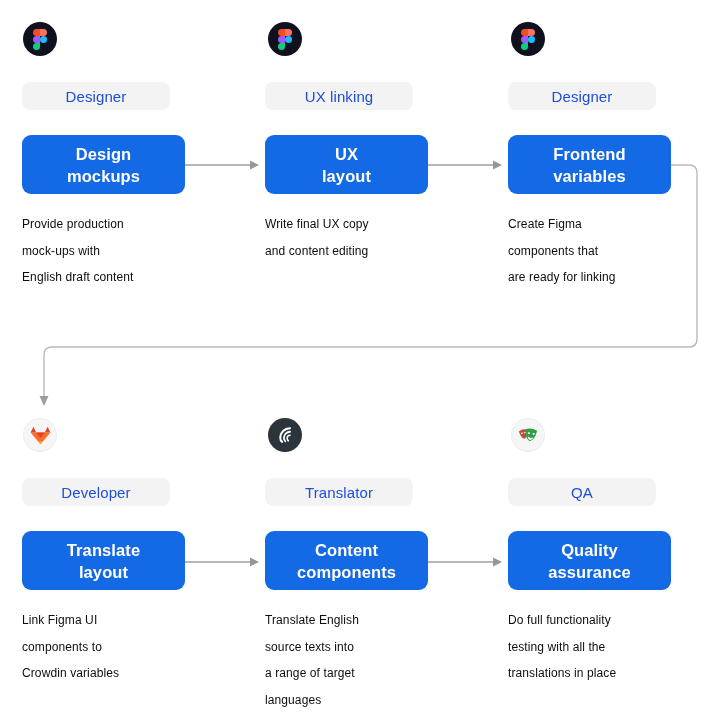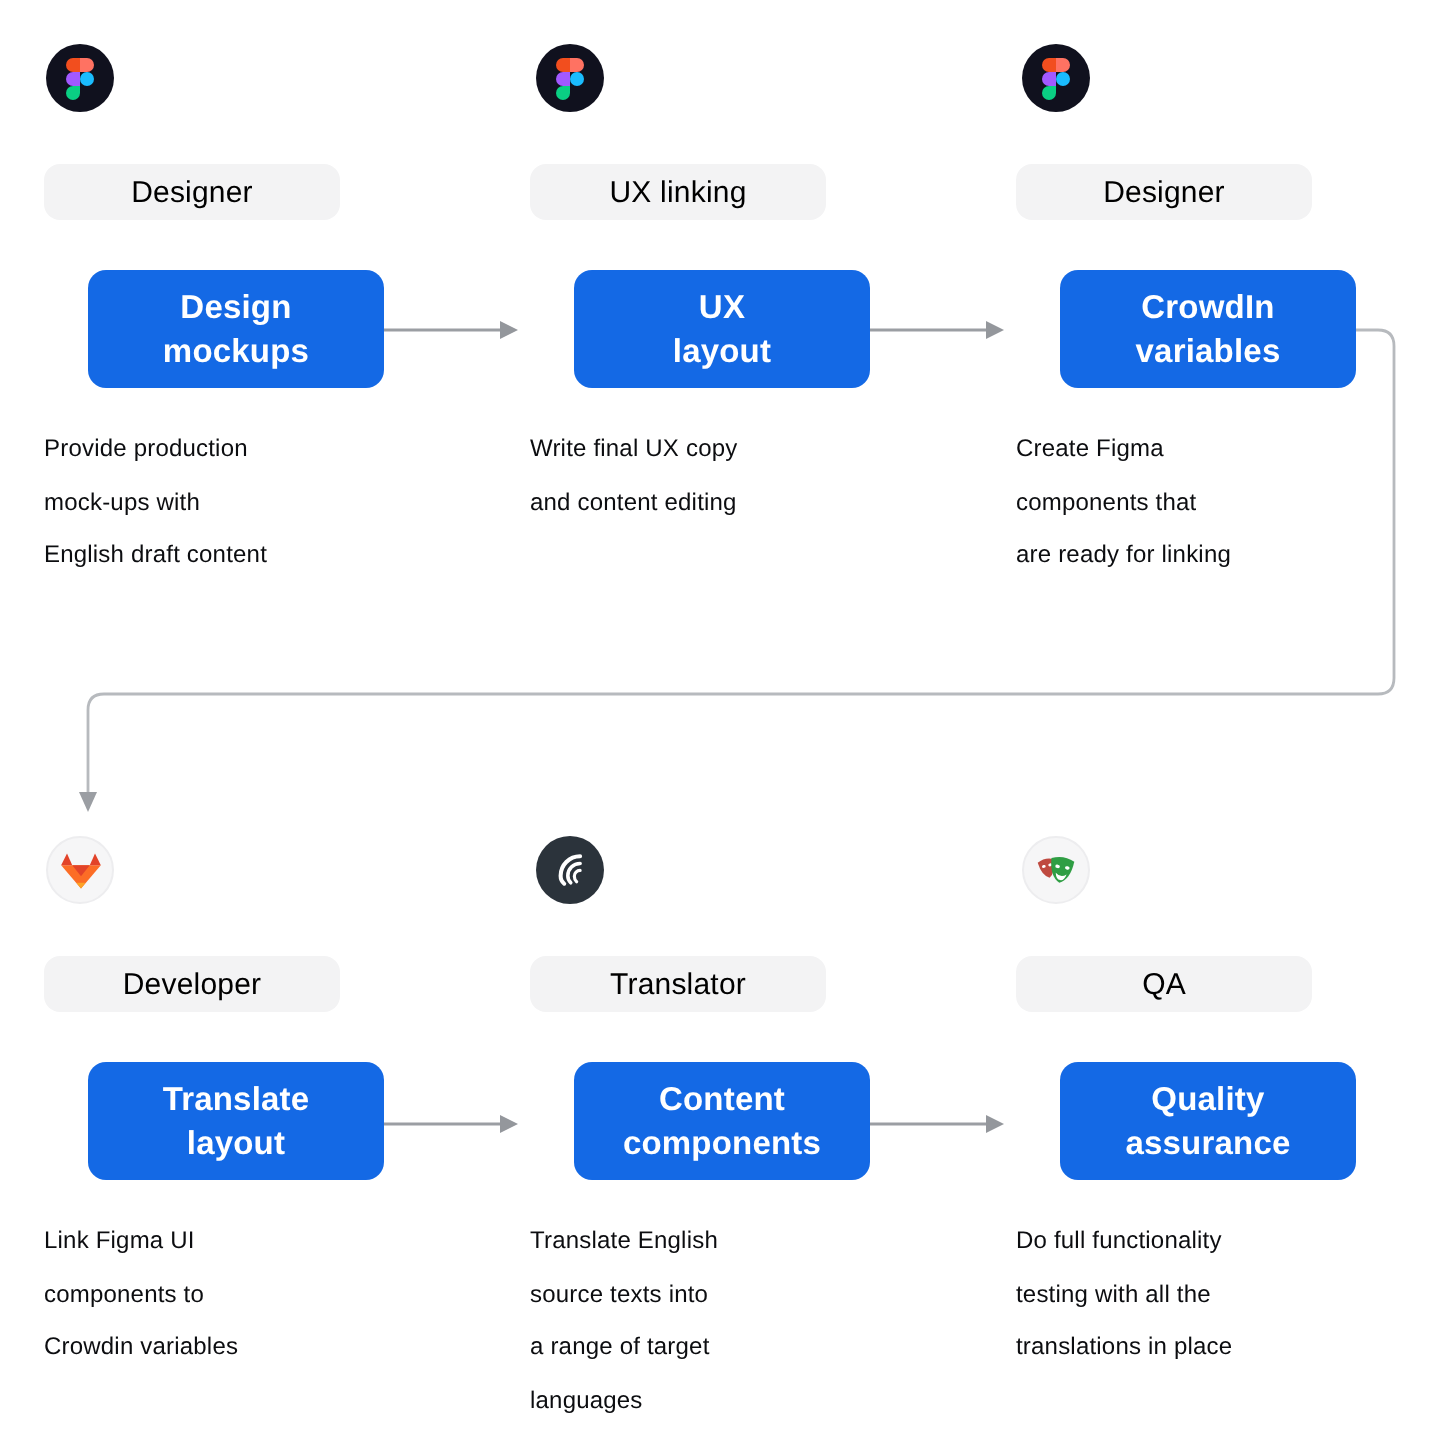--- a/index.html
+++ b/index.html
@@ -18,27 +18,27 @@
     position:absolute;top:22px;left:1px;width:34px;height:34px;border-radius:50%;
     display:flex;align-items:center;justify-content:center;box-sizing:border-box;
   }
   .icon-dark-navy{background:#10111e;}
   .icon-dark-slate{background:#2b333b;}
   .icon-light{background:#f6f6f7;border:1px solid #ededef;}
 
   .role-pill{
     position:absolute;top:82px;left:0;width:148px;height:28px;border-radius:8px;
     background:#f3f3f4;display:flex;align-items:center;justify-content:center;
-    font-size:15px;color:#000000;letter-spacing:.1px;
+    font-size:15px;color:#1d4ed8;letter-spacing:.1px;
   }
   .step-button{
-    position:absolute;top:135px;left:0;width:148px;height:59px;border-radius:9px;
+    position:absolute;top:135px;left:0;width:163px;height:59px;border-radius:9px;
     background:#1469e5;display:flex;align-items:center;justify-content:center;
     color:#fff;font-size:16.5px;font-weight:700;line-height:22px;text-align:center;
-    white-space:pre-line;letter-spacing:.1px;margin-left:22px;
+    white-space:pre-line;letter-spacing:.1px;
   }
   .step-desc{
     position:absolute;top:211px;left:0;width:180px;
     font-size:12px;line-height:26.5px;color:#0c0d10;white-space:pre-line;
     letter-spacing:.1px;
   }
 </style>
 </head>
 <body>
 
@@ -117,21 +117,21 @@
         <path fill="#ff7262" d="M19 0h9.5a9.5 9.5 0 1 1 0 19H19z"></path>
         <path fill="#f24e1e" d="M19 0H9.5a9.5 9.5 0 0 0 0 19H19z"></path>
         <path fill="#a259ff" d="M19 19H9.5a9.5 9.5 0 0 0 0 19H19z"></path>
         <circle fill="#1abcfe" cx="28.5" cy="28.5" r="9.5"></circle>
         <path fill="#0acf83" d="M9.5 38H19v9.5A9.5 9.5 0 1 1 9.5 38z"></path>
       </svg>
     </span>
     <div class="role-pill">
       <span>Designer</span>
     </div>
-    <div class="step-button">CrowdIn
+    <div class="step-button">Frontend
 variables</div>
     <div class="step-desc">Create Figma
 components that
 are ready for linking</div>
   </div>
 
   <div class="step col0 row1">
     <span class="icon-circle icon-light">
       <svg width="21" height="19" viewBox="0 0 36 32">
         <polygon fill="#fc6d26" points="1,11 35,11 18,31"></polygon>

